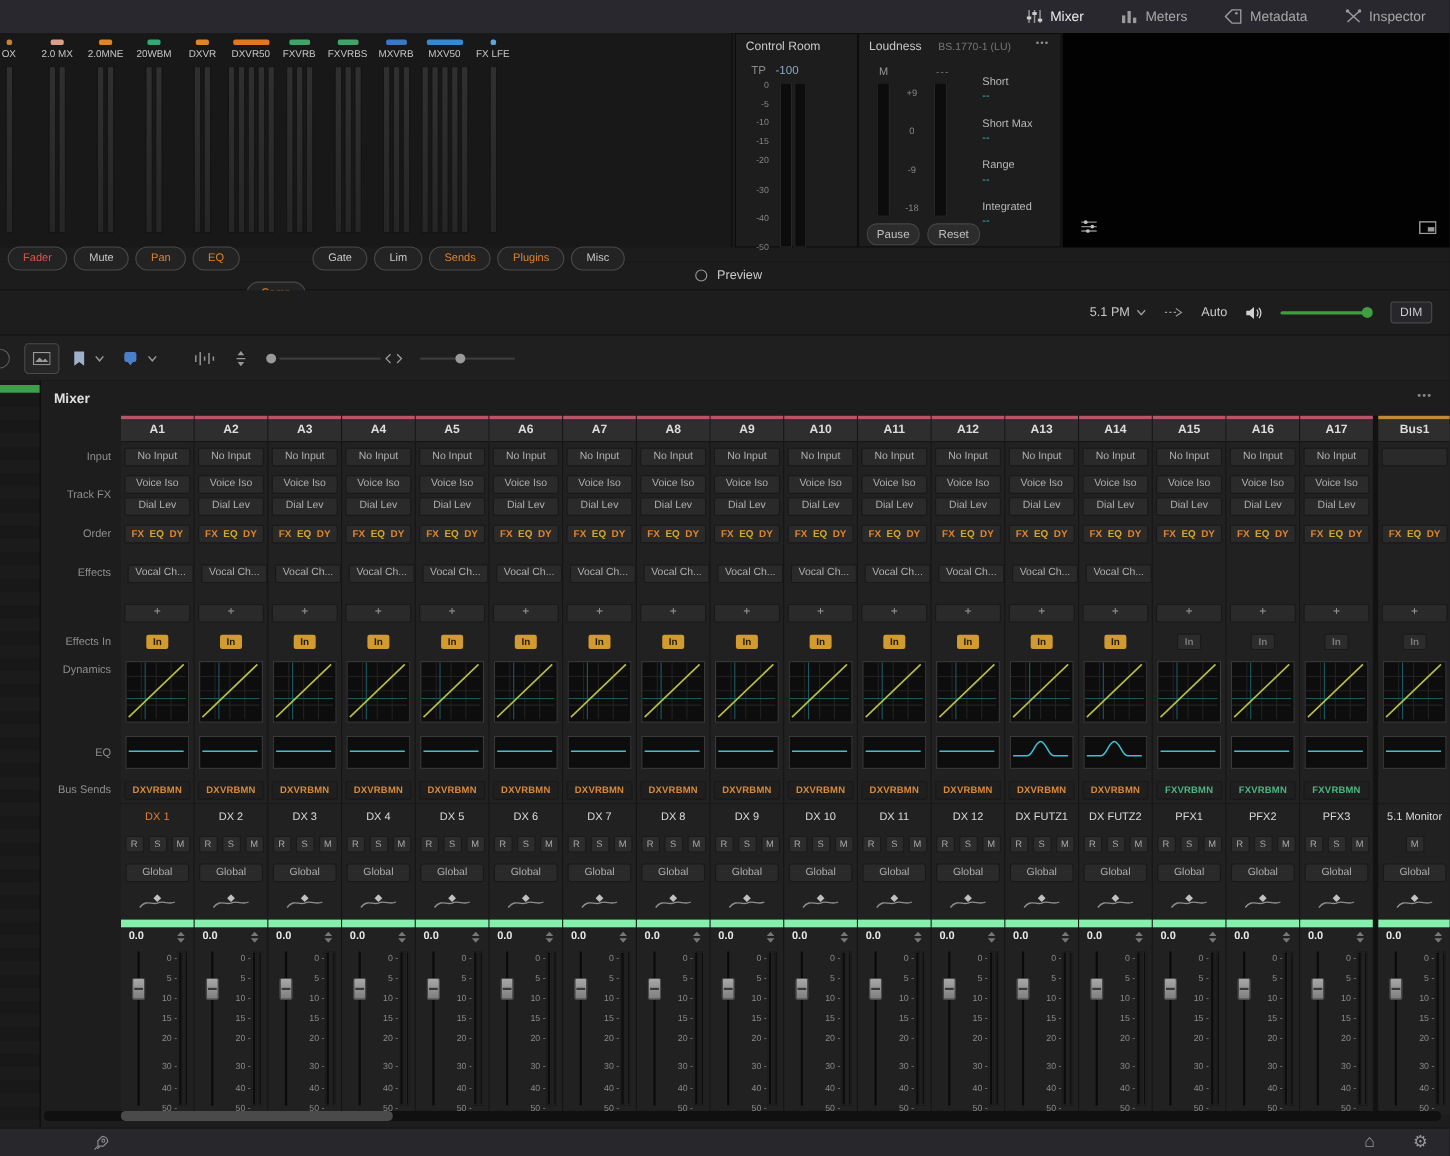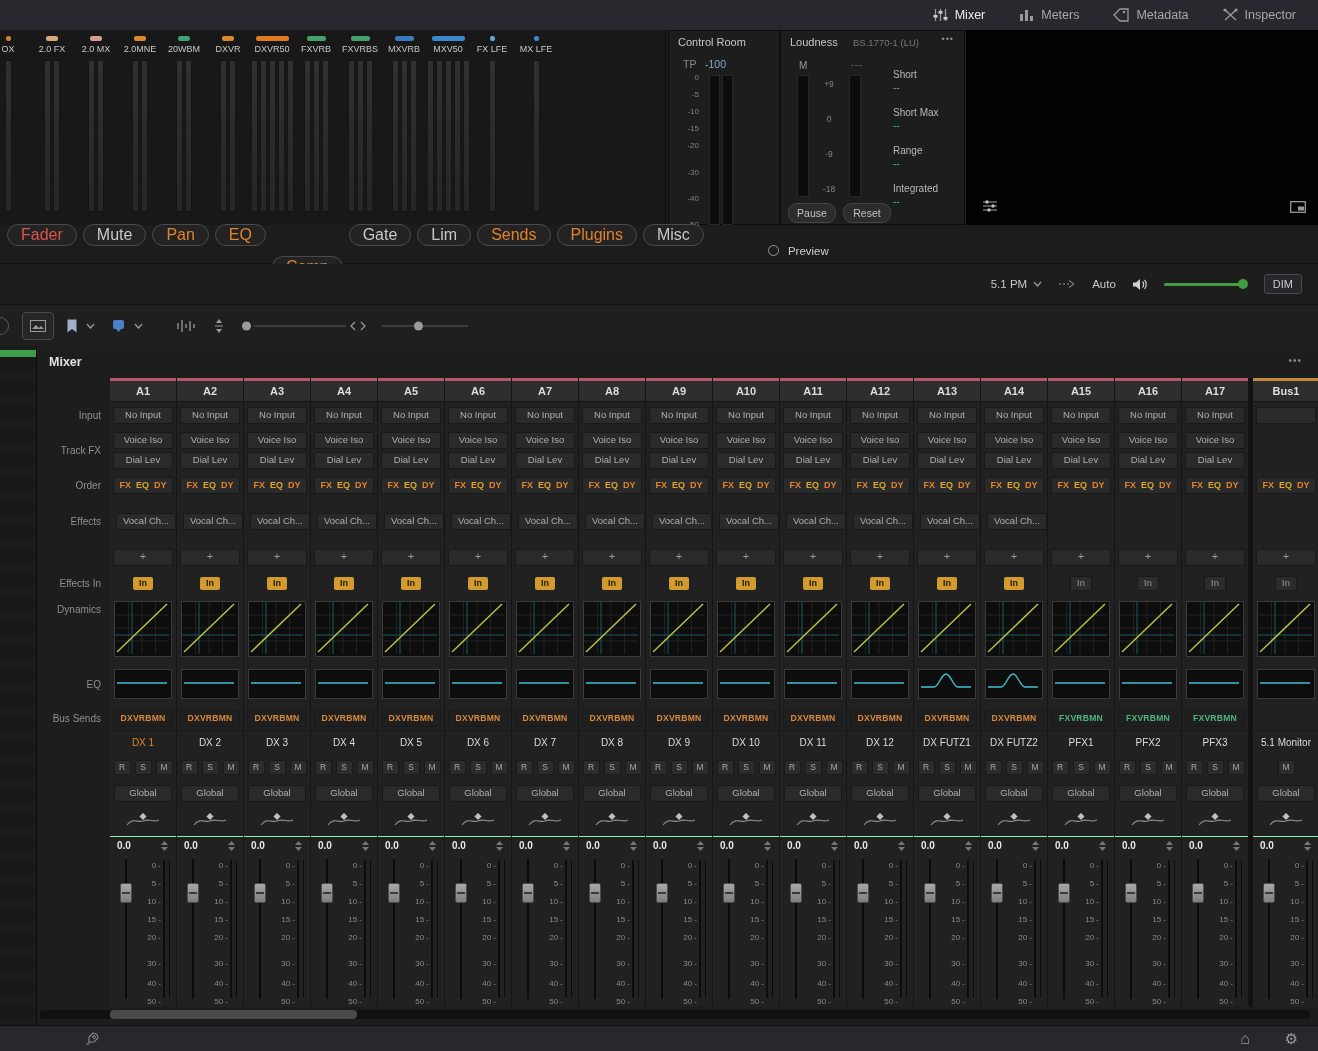--- a/index.html
+++ b/index.html
@@ -46,21 +46,21 @@
   .lstat-val{font-size:10px;color:#3fb6bf;margin-top:2px;}
   .lbtn{position:absolute;top:172px;width:46px;height:18px;background:#2c2c2c;border:1px solid #454545;border-radius:9px;font-size:10.5px;color:#c0c0c0;display:flex;align-items:center;justify-content:center;}
   .lbtn.pause{left:7px;} .lbtn.reset{left:62px;}
 
   .viewer{position:absolute;left:966px;top:0;width:352px;height:195px;background:#020202;}
   .viewer .adj{position:absolute;left:16px;bottom:12px;line-height:0;}
   .viewer .pip{position:absolute;right:12px;bottom:12px;line-height:0;}
 
   
   .tabsrow{position:absolute;top:238px;left:0;right:0;height:26px;background:#1c1c1c;border-bottom:1px solid #121212;display:flex;align-items:center;padding-left:7px;gap:6px;box-sizing:border-box;}
-  .tabpill{height:20px;border:1px solid #4a4a4a;border-radius:11px;background:#232323;display:flex;align-items:center;padding:0 13px;font-size:16px;white-space:nowrap;}
+  .tabpill{height:20px;border:1px solid #4a4a4a;border-radius:11px;background:#232323;display:flex;align-items:center;padding:0 13px;font-size:10px;white-space:nowrap;}
   .prevgroup{display:flex;align-items:center;gap:9px;margin-left:58px;}
   .prev-dot{width:9px;height:9px;border:1.5px solid #9a9a9a;border-radius:50%;}
   .prev-label{font-size:11.5px;color:#cccccc;}
 
   
   .monrow{position:absolute;top:264px;left:0;right:0;height:40px;background:#1d1d1d;display:flex;align-items:center;justify-content:flex-end;gap:16px;padding-right:16px;box-sizing:border-box;}
   .mon-format{display:flex;align-items:center;gap:6px;font-size:11.5px;color:#c8c8c8;}
   .mon-auto{font-size:11.5px;color:#c8c8c8;}
   .vslider{position:relative;width:84px;height:10px;}
   .vslider .line{position:absolute;left:0;right:4px;top:4px;height:3px;border-radius:2px;background:#3f9e3f;}
@@ -111,21 +111,21 @@
   .in-badge{width:20px;height:13px;border-radius:2px;font-size:9px;font-weight:bold;text-align:center;line-height:13px;}
   .in-on{background:#d29b2f;color:#241a00;}
   .in-off{background:#2c2c2c;color:#7a7a7a;border:1px solid #1a1a1a;}
   .graph{background:#0d0d0d;border:1px solid #3a3a3a;line-height:0;}
   .dyn{width:56px;height:54px;} .eqg{width:56px;height:28px;}
   .cname{font-size:10px;color:#dcdcdc;white-space:nowrap;}
   .cname.sel{color:#e0832c;}
   .rsm-btn{width:15px;height:13px;background:#2c2c2c;border:1px solid #1a1a1a;border-radius:2px;color:#a8a8a8;font-size:8.5px;text-align:center;line-height:12px;}
   .glob{width:56px;border-radius:3px;}
   .panw{line-height:0;}
-  .ch-fader{height:170px;position:relative;border-top:1px solid #86efac;}
+  .ch-fader{height:170px;position:relative;border-top:7px solid #86efac;}
   .fval{position:absolute;top:3px;left:7px;font-size:10px;font-weight:bold;color:#e8e8e8;}
   .fsort{position:absolute;top:4px;right:8px;line-height:0;}
   .fbody{position:absolute;left:10px;right:5px;top:20px;bottom:6px;}
   .ftrack{position:absolute;left:5px;top:2px;bottom:2px;width:2px;background:#0a0a0a;}
   .fhandle{position:absolute;left:0;top:26px;width:12px;height:20px;background:linear-gradient(180deg,#a8a8a8,#7e7e7e);border:1px solid #4c4c4c;border-radius:2px;box-sizing:border-box;}
   .fhline{margin:8px auto 0;width:8px;height:2px;background:#3a3a3a;}
   .fscale{position:absolute;left:16px;top:0;bottom:0;width:26px;}
   .fscale span{position:absolute;right:1px;font-size:8px;color:#8a8a8a;white-space:nowrap;}
   .fmeters{position:absolute;right:0;top:2px;bottom:2px;width:9px;display:flex;gap:2px;}
   .fmeters i{flex:1;background:#0c0c0c;border:1px solid #222;}
@@ -194,28 +194,20 @@
   <div class="band">
     <div class="meter-bridge">
         <div class="mchan" style="margin-left: -14px;">
           <div class="mcap" style="width: 5px; background: rgb(200, 132, 44);"></div>
           <div class="mlabel">OX</div>
           <div class="mbars">
             <i class="mbar"></i>
           </div>
         </div>
         <div class="mchan">
-          <div class="mcap" style="width: 12px; background: rgb(216, 168, 124);"></div>
-          <div class="mlabel">2.0 FX</div>
-          <div class="mbars">
-            <i class="mbar"></i>
-            <i class="mbar"></i>
-          </div>
-        </div>
-        <div class="mchan">
           <div class="mcap" style="width: 12px; background: rgb(216, 160, 138);"></div>
           <div class="mlabel">2.0 MX</div>
           <div class="mbars">
             <i class="mbar"></i>
             <i class="mbar"></i>
           </div>
         </div>
         <div class="mchan">
           <div class="mcap" style="width: 12px; background: rgb(216, 136, 42);"></div>
           <div class="mlabel">2.0MNE</div>
@@ -285,27 +277,20 @@
             <i class="mbar"></i>
             <i class="mbar"></i>
             <i class="mbar"></i>
             <i class="mbar"></i>
             <i class="mbar"></i>
           </div>
         </div>
         <div class="mchan">
           <div class="mcap" style="width: 5px; background: rgb(90, 168, 216);"></div>
           <div class="mlabel">FX LFE</div>
-          <div class="mbars">
-            <i class="mbar"></i>
-          </div>
-        </div>
-        <div class="mchan">
-          <div class="mcap" style="width: 5px; background: rgb(56, 136, 208);"></div>
-          <div class="mlabel">MX LFE</div>
           <div class="mbars">
             <i class="mbar"></i>
           </div>
         </div>
       </div>
 
     <div class="panel control-room">
       <div class="ptitle">Control Room</div>
       <span class="cr-tp-label">TP</span>
       <span class="cr-tp-value">-100</span>

